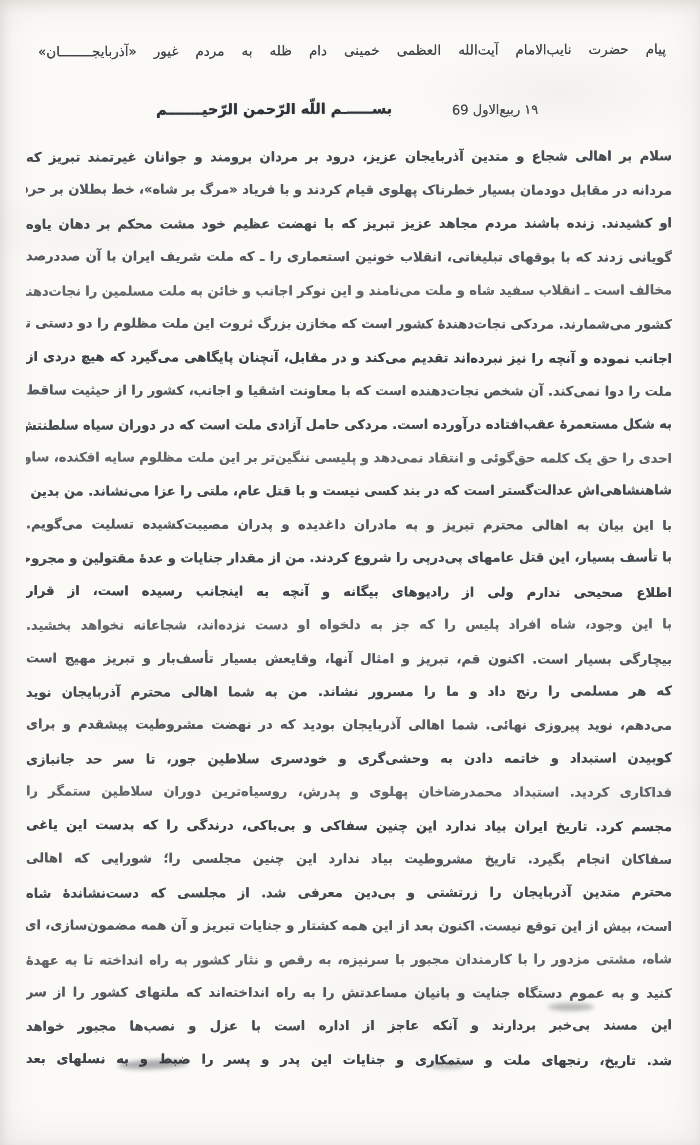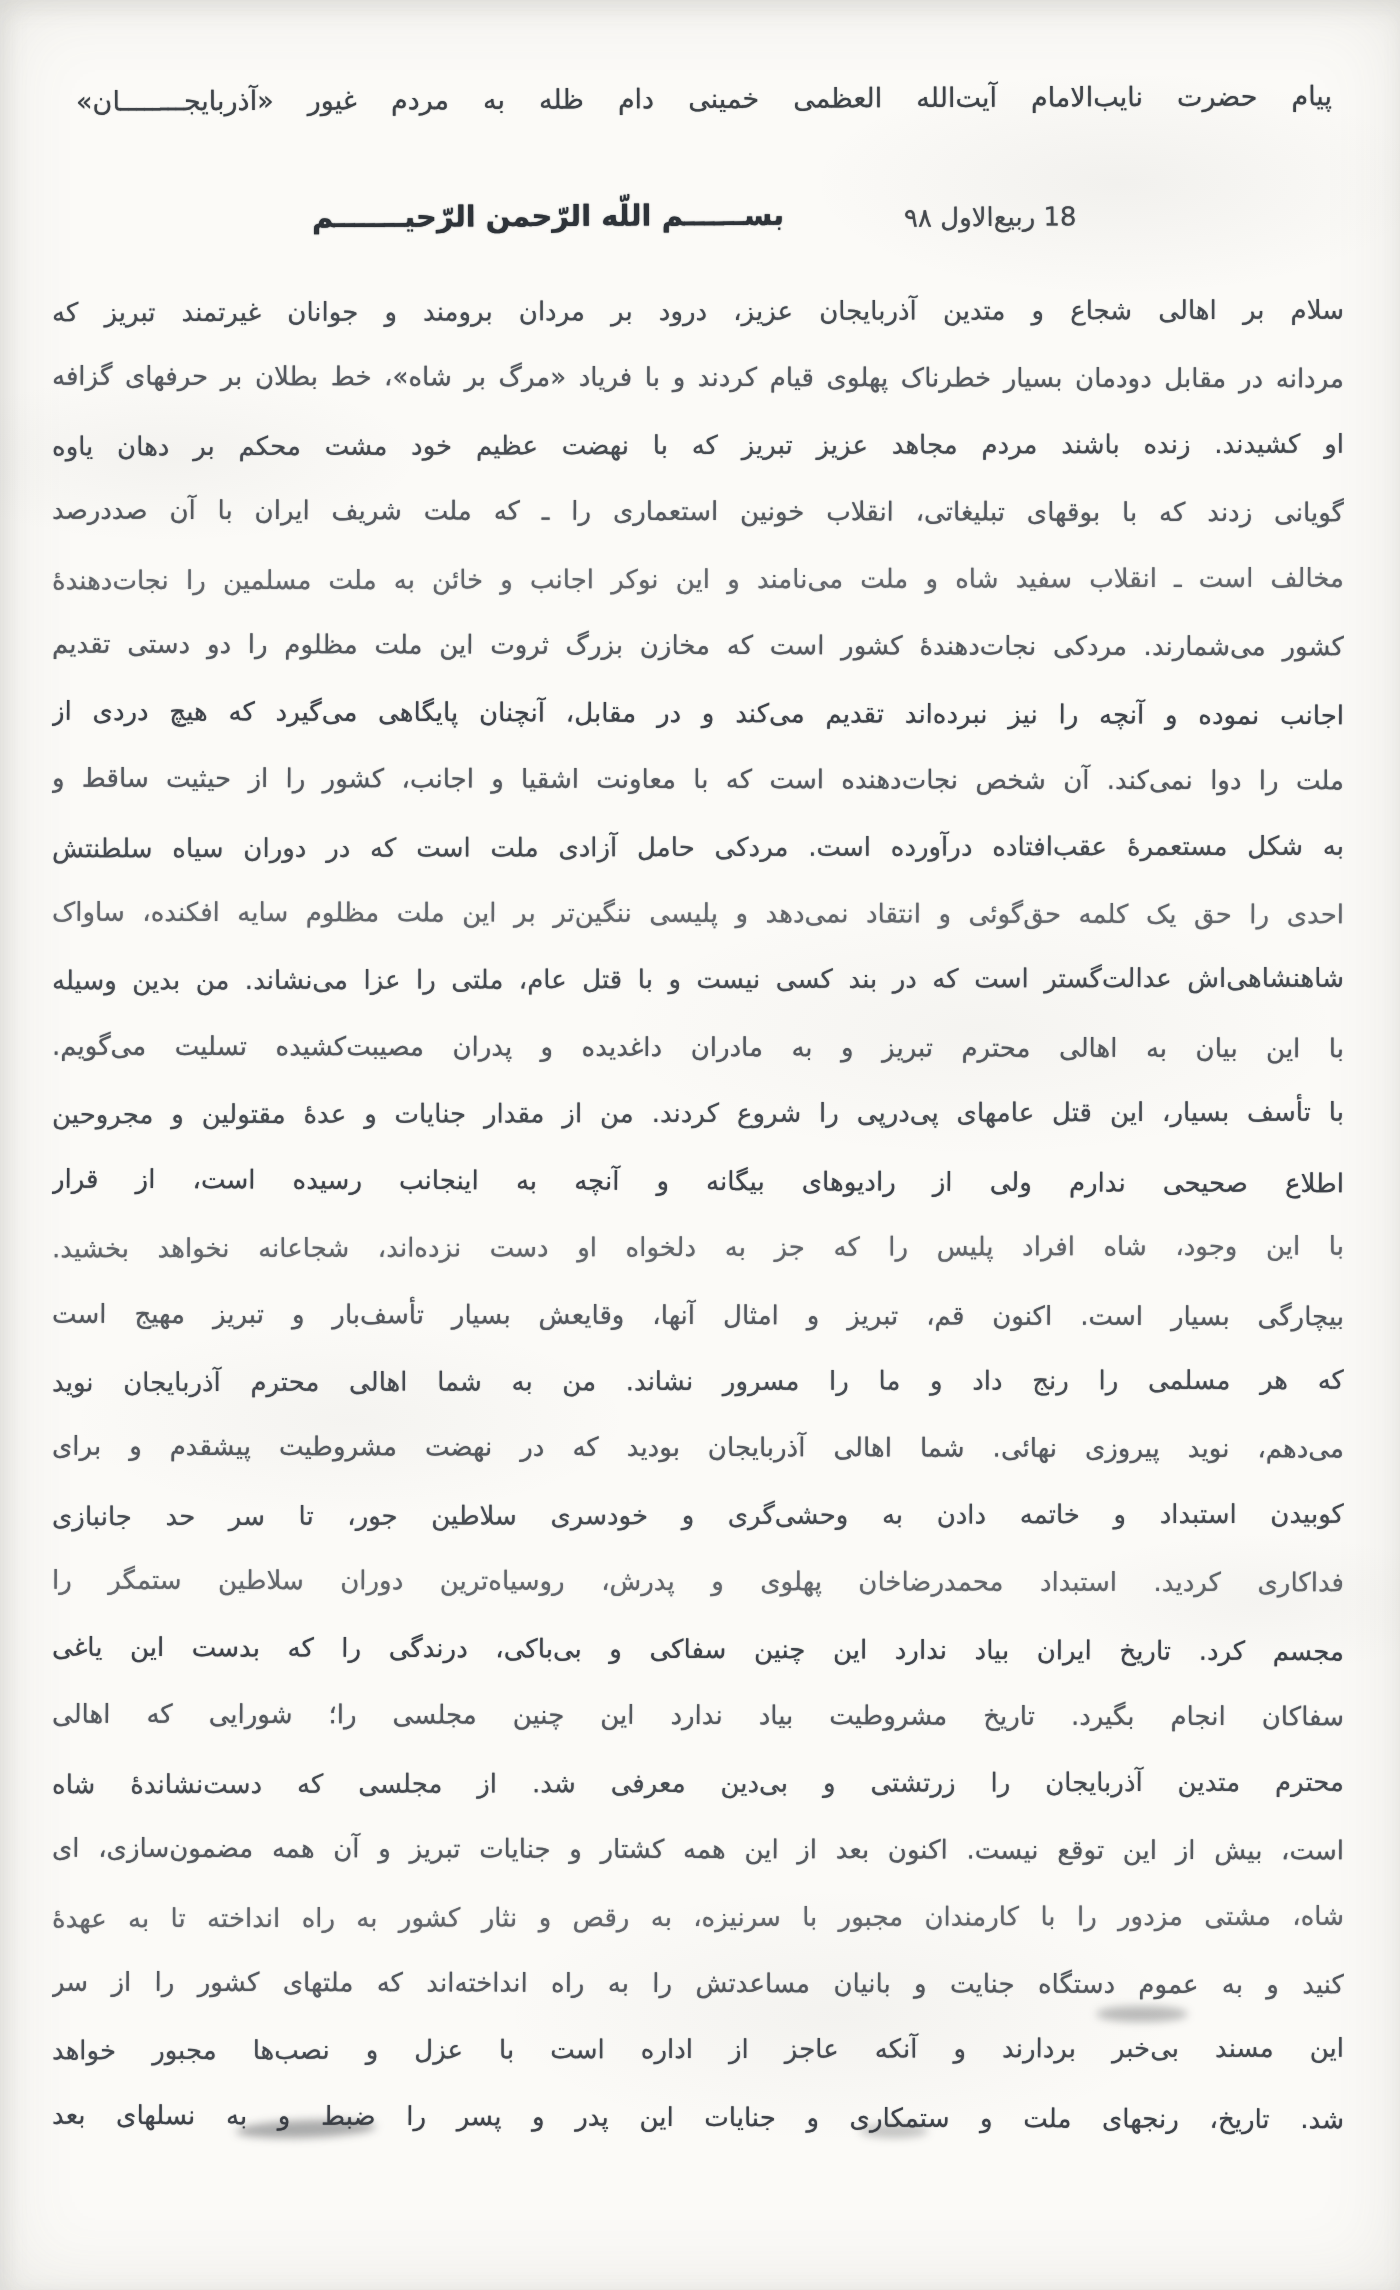--- a/index.html
+++ b/index.html
@@ -42,21 +42,21 @@
     white-space:nowrap;
   }
   .basmala{
     margin-right:60px;
     font-size:14.5px; font-weight:bold;
     transform:rotate(-0.3deg);
     text-shadow:0 0 .7px rgba(40,45,52,.9);
     white-space:nowrap;
   }
   .body-text{
-    position:absolute; top:140px; right:28px; left:26px;
+    position:absolute; top:140px; right:28px; left:26px;font-weight:bold;
   }
   .line{
     height:33.45px; line-height:33.45px;
     font-size:13px; color:#3a3f46;
     text-align:justify; text-align-last:justify; -moz-text-align-last:justify;
     white-space:nowrap; overflow:hidden;
     text-shadow:0 0 .6px rgba(50,55,62,.8);
   }
   .line:nth-child(2n){opacity:.85; transform:rotate(.12deg);}
   .line:nth-child(2n+1){opacity:.93; transform:rotate(-.12deg);}
@@ -80,21 +80,21 @@
 </style>
 </head>
 <body>
 
 <div class="page">
   <div class="edge-shadow"></div>
 
   <div class="header-line">پیام حضرت نایب‌الامام آیت‌الله العظمی خمینی دام ظله به مردم غیور «آذربایجــــــــان»</div>
 
   <div class="bismillah-row">
-    <span class="date">18 ربیع‌الاول ۹۸</span>
+    <span class="date">۱۹ ربیع‌الاول 69</span>
     <span class="basmala">بســــــم اللّه الرّحمن الرّحیـــــــم</span>
   </div>
 
   <div class="body-text">
     <div class="line">سلام بر اهالی شجاع و متدین آذربایجان عزیز، درود بر مردان برومند و جوانان غیرتمند تبریز که</div>
     <div class="line">مردانه در مقابل دودمان بسیار خطرناک پهلوی قیام کردند و با فریاد «مرگ بر شاه»، خط بطلان بر حرفهای گزافه</div>
     <div class="line">او کشیدند. زنده باشند مردم مجاهد عزیز تبریز که با نهضت عظیم خود مشت محکم بر دهان یاوه</div>
     <div class="line">گویانی زدند که با بوقهای تبلیغاتی، انقلاب خونین استعماری را ـ که ملت شریف ایران با آن صددرصد</div>
     <div class="line">مخالف است ـ انقلاب سفید شاه و ملت می‌نامند و این نوکر اجانب و خائن به ملت مسلمین را نجات‌دهندهٔ</div>
     <div class="line">کشور می‌شمارند. مردکی نجات‌دهندهٔ کشور است که مخازن بزرگ ثروت این ملت مظلوم را دو دستی تقدیم</div>

